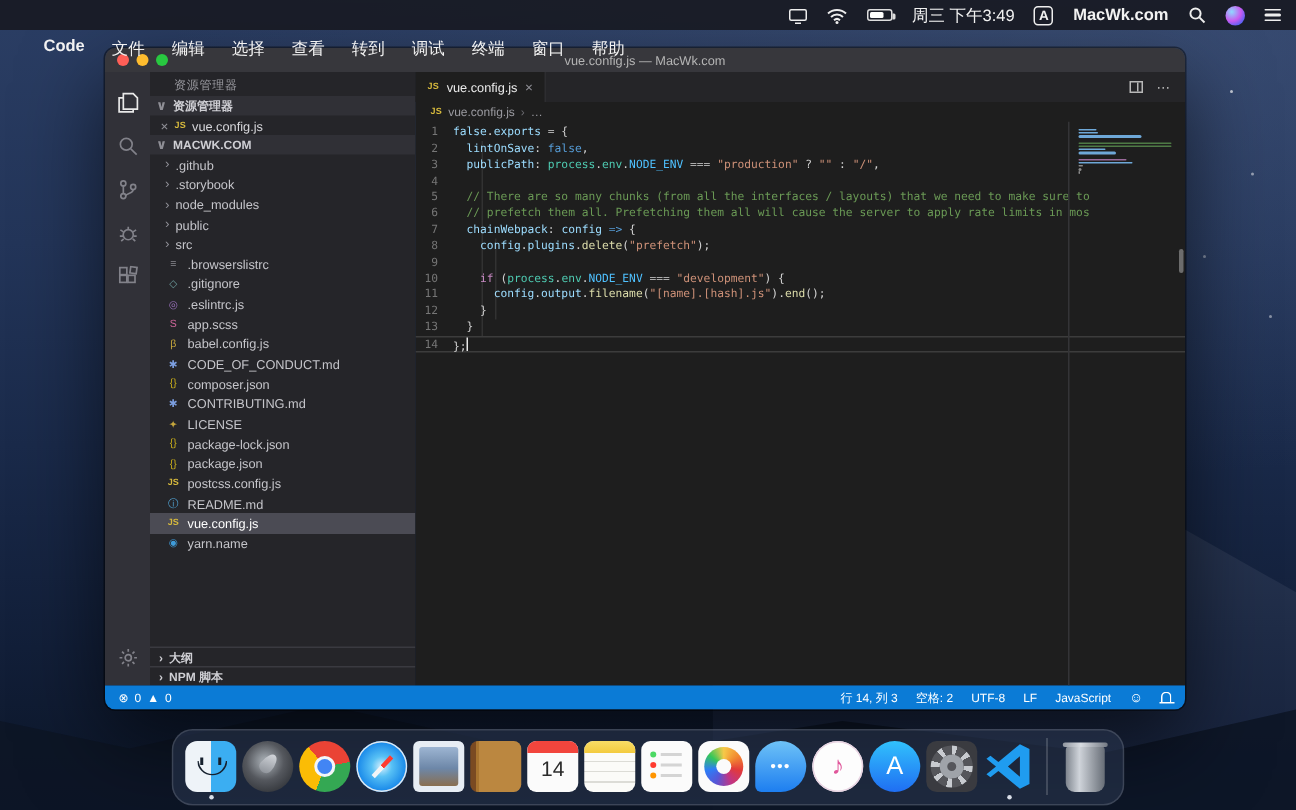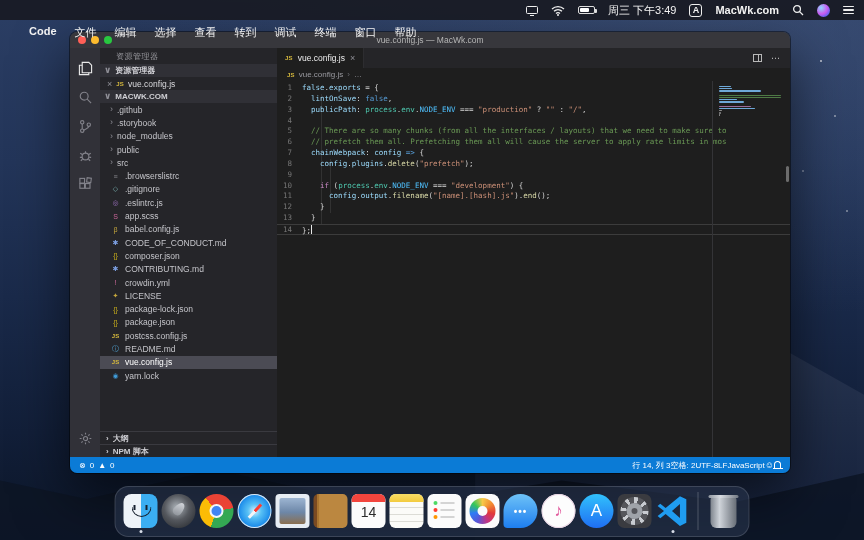--- a/index.html
+++ b/index.html
@@ -90,21 +90,21 @@
   .cursor { display:inline-block; width:1px; height:9px; background:#e8e8e8; vertical-align:-1px; }
   .guide { position:absolute; width:1px; background:rgba(255,255,255,0.09); }
   .ruler { position:absolute; left:435px; top:0; bottom:0; width:1px; background:#343437; }
   .minimap { position:absolute; right:7px; top:5px; width:64px; }
   .mm-line { height:1.3px; margin-bottom:0.9px; border-radius:1px; }
   .scroll-tick { position:absolute; right:1px; top:85px; width:3px; height:16px; background:rgba(255,255,255,0.35); border-radius:2px; }
 
   
   .statusbar { height:16px; background:#0b7bd6; color:#fff; display:flex; align-items:center; font-size:8px; padding:0 9px; flex:none; }
   .sb-left { display:flex; align-items:center; gap:4px; }
-  .sb-right { margin-left:auto; display:flex; align-items:center; }
+  .sb-right { margin-left:auto; display:flex; align-items:center; gap:12px; }
   .bell { width:7px; height:7px; border:1px solid #fff; border-bottom:none; border-radius:50% 50% 0 0; position:relative; margin-top:-2px; }
   .bell::after { content:""; position:absolute; left:-2.5px; bottom:-1px; width:10px; height:1px; background:#fff; }
   .smiley { font-size:9px; }
 
   
   .dock { position:absolute; bottom:3px; left:50%; transform:translateX(-50%); z-index:30;
     display:flex; align-items:center; gap:4px; padding:5px 8px 6px;
     background:rgba(44,56,82,0.55); border:1px solid rgba(255,255,255,0.14); border-radius:14px; }
   .dicon { width:34px; height:34px; position:relative; flex:none; }
   .run-dot { position:absolute; left:calc(50% - 1.5px); bottom:-5px; width:3px; height:3px; border-radius:50%; background:#d9dee8; }
@@ -313,24 +313,20 @@
             </div>
             <div class="row">
               <span class="ficon" style="color: rgb(203, 176, 26);">{}</span>
               <span>composer.json</span>
             </div>
             <div class="row">
               <span class="ficon" style="color: rgb(124, 159, 224);">✱</span>
               <span>CONTRIBUTING.md</span>
             </div>
             <div class="row">
-              <span class="ficon" style="color: rgb(209, 109, 158);">!</span>
-              <span>crowdin.yml</span>
-            </div>
-            <div class="row">
               <span class="ficon" style="color: rgb(197, 166, 60);">✦</span>
               <span>LICENSE</span>
             </div>
             <div class="row">
               <span class="ficon" style="color: rgb(203, 176, 26);">{}</span>
               <span>package-lock.json</span>
             </div>
             <div class="row">
               <span class="ficon" style="color: rgb(203, 176, 26);">{}</span>
               <span>package.json</span>
@@ -342,21 +338,21 @@
             <div class="row">
               <span class="ficon" style="color: rgb(82, 167, 216);">ⓘ</span>
               <span>README.md</span>
             </div>
             <div class="row sel">
               <span class="ficon" style="color: rgb(215, 186, 61); font-weight: 700; font-size: 6px;">JS</span>
               <span>vue.config.js</span>
             </div>
             <div class="row">
               <span class="ficon" style="color: rgb(63, 155, 216);">◉</span>
-              <span>yarn.lock</span>
+              <span>yarn.name</span>
             </div>
           </div>
         <div class="sb-fill"></div>
         <div class="bot-sec">
           <span class="chev">›</span>
           <span>大纲</span>
         </div>
         <div class="bot-sec">
           <span class="chev">›</span>
           <span>NPM 脚本</span>

